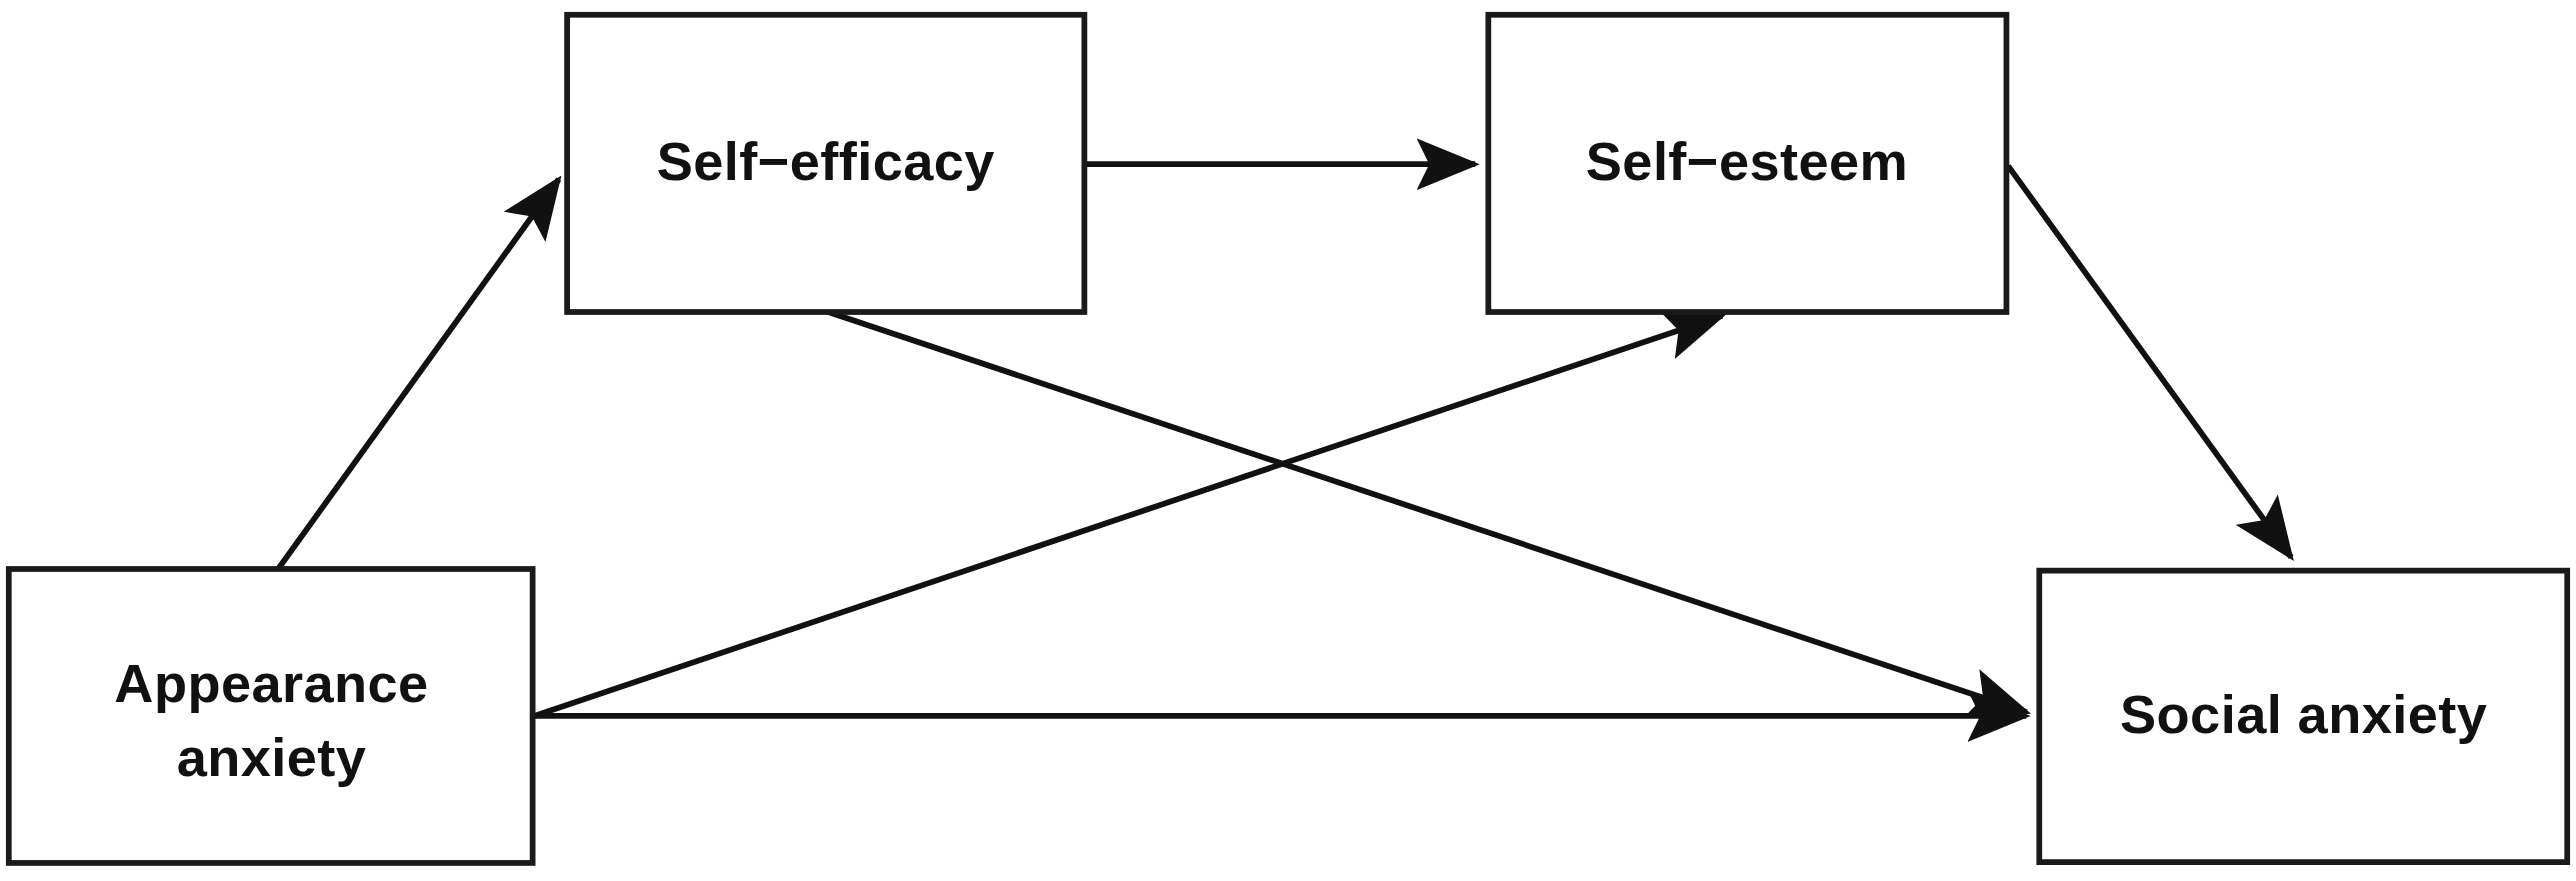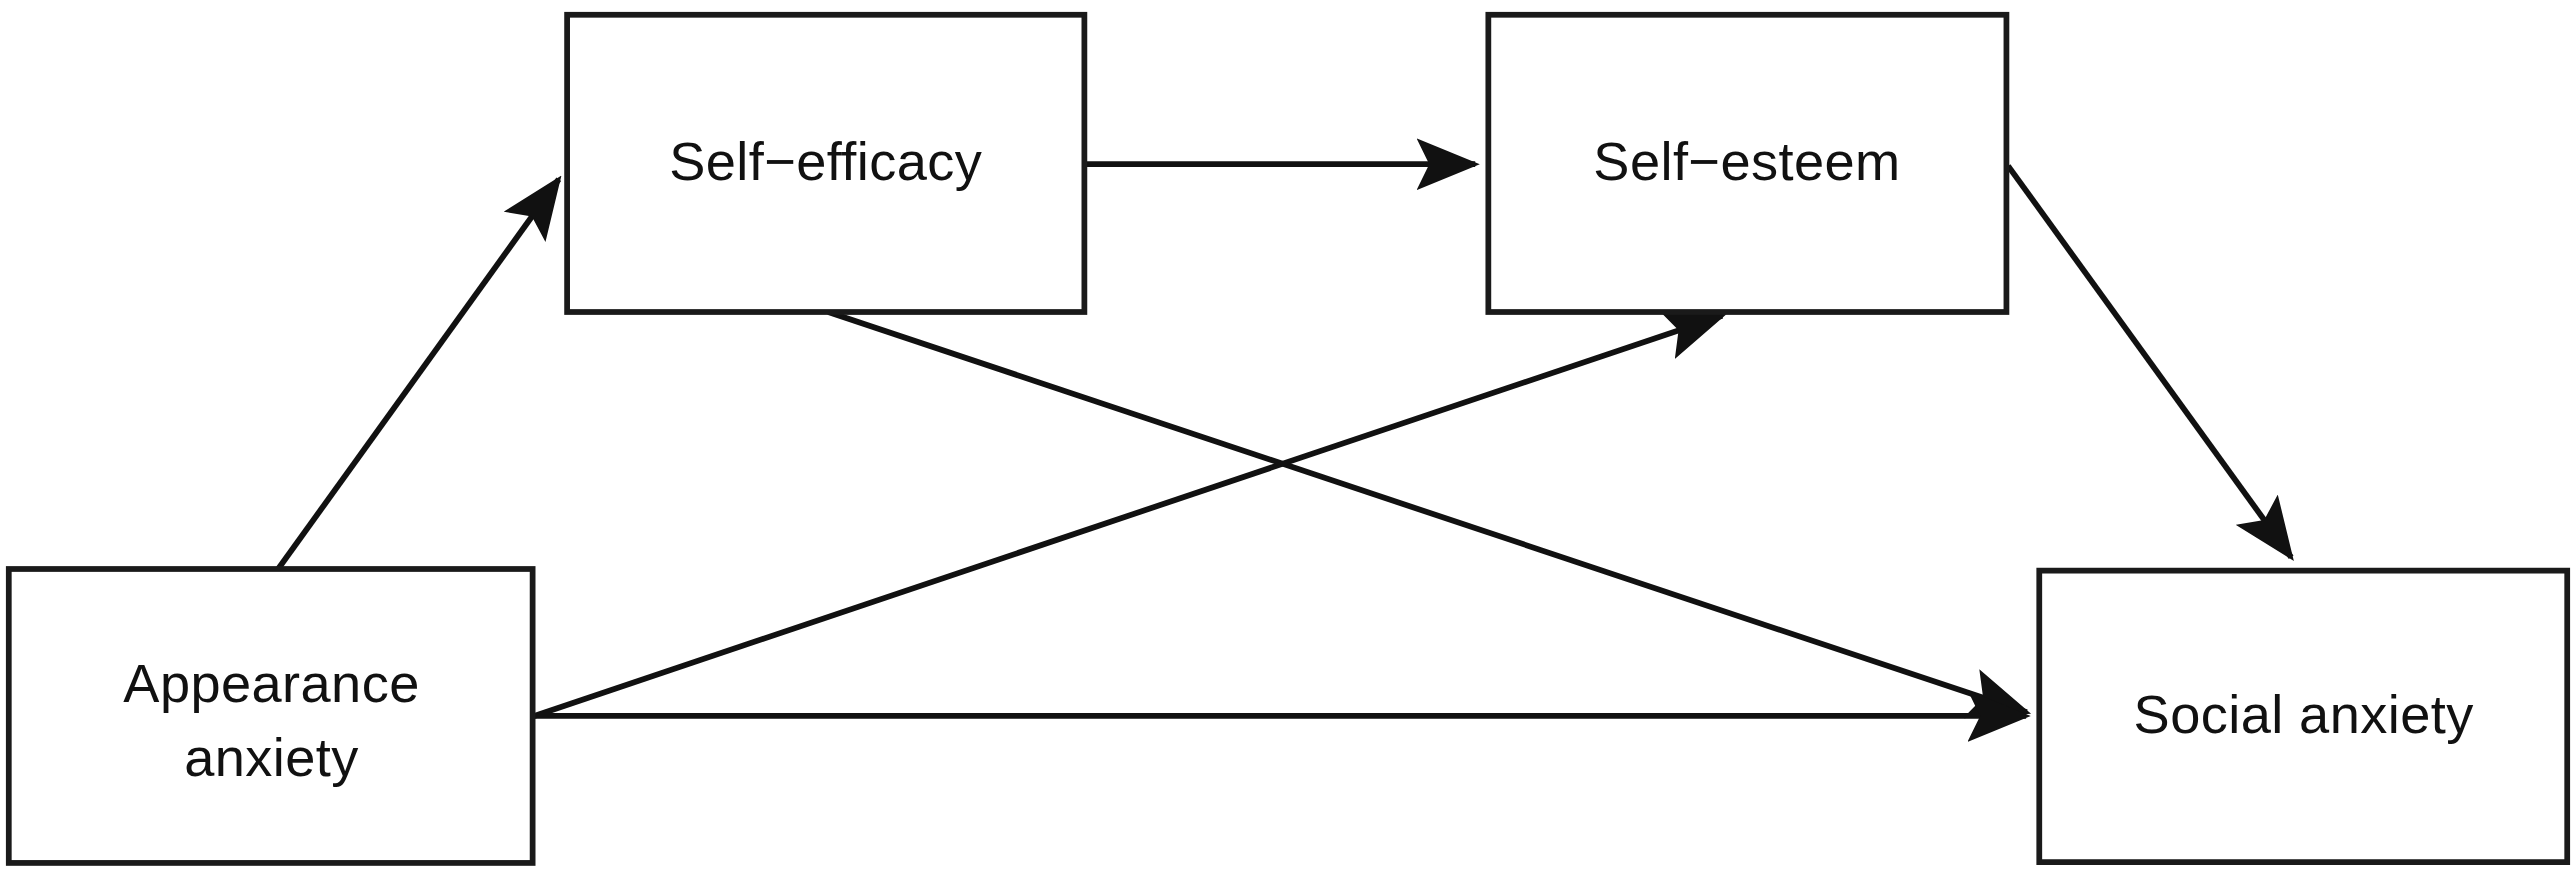--- a/index.html
+++ b/index.html
@@ -12,20 +12,21 @@
     font-family: "Liberation Sans", sans-serif;
     width: 2576px;
     height: 881px;
     overflow: hidden;
   }
   #diagram-root {
     position: relative;
     width: 2576px;
     height: 881px;
     background: #ffffff;
+    font-weight: bold;
   }
   svg#model-svg {
     display: block;
     width: 2576px;
     height: 881px;
   }
   .node-box {
     fill: #ffffff;
     stroke: #1a1a1a;
     stroke-width: 7;

